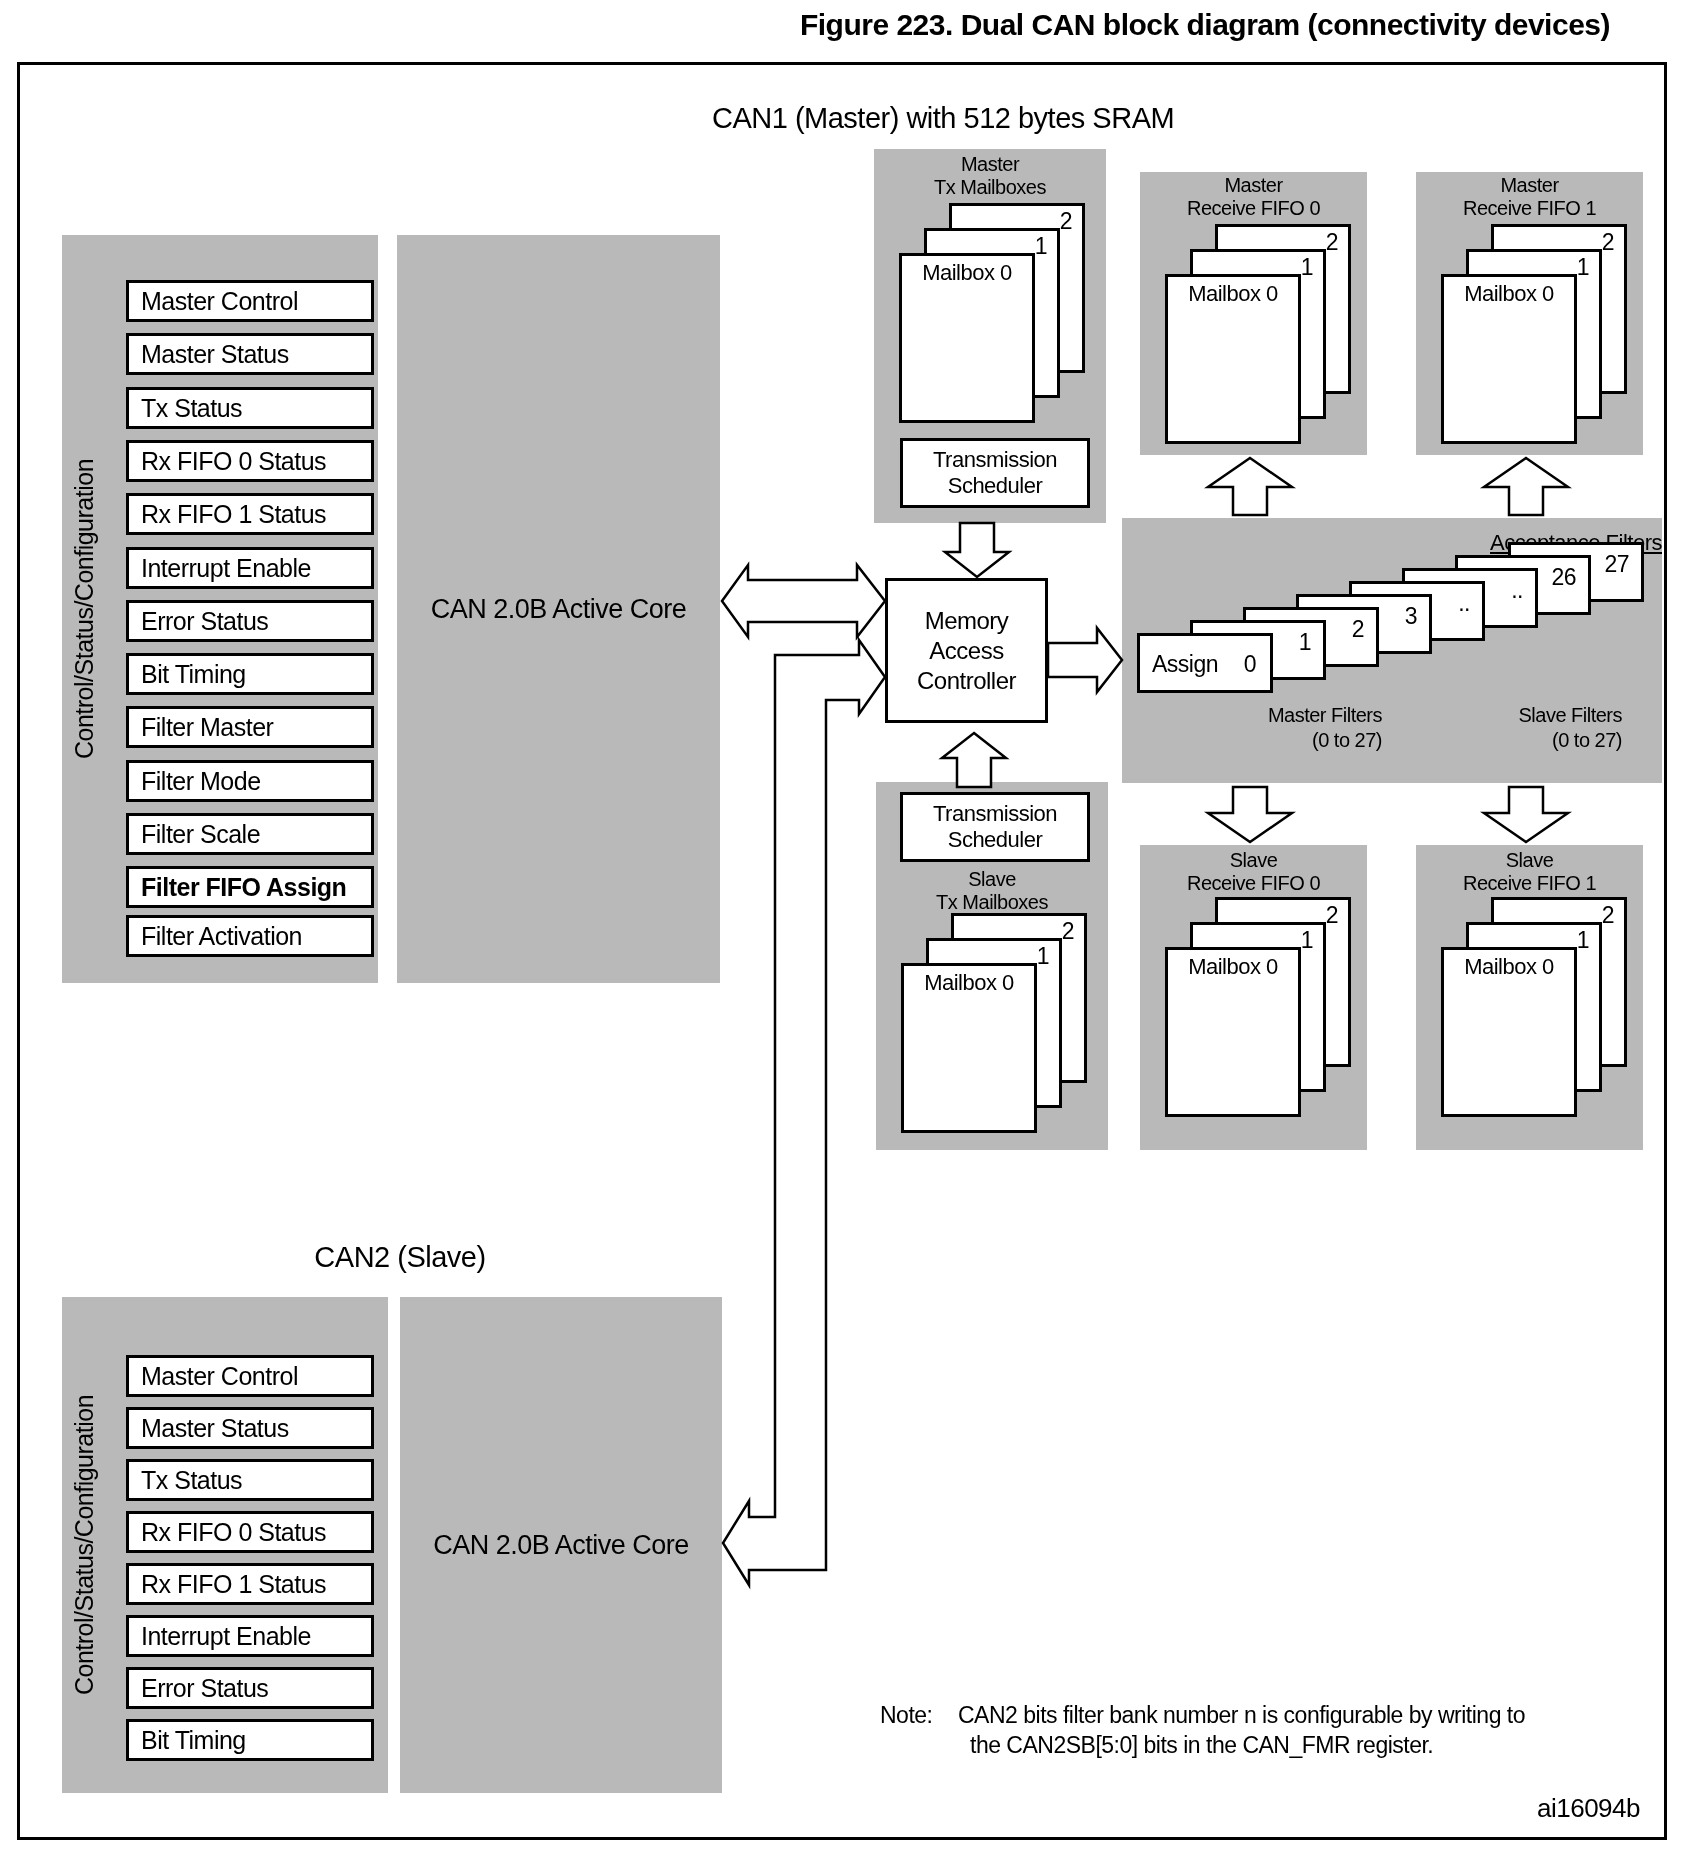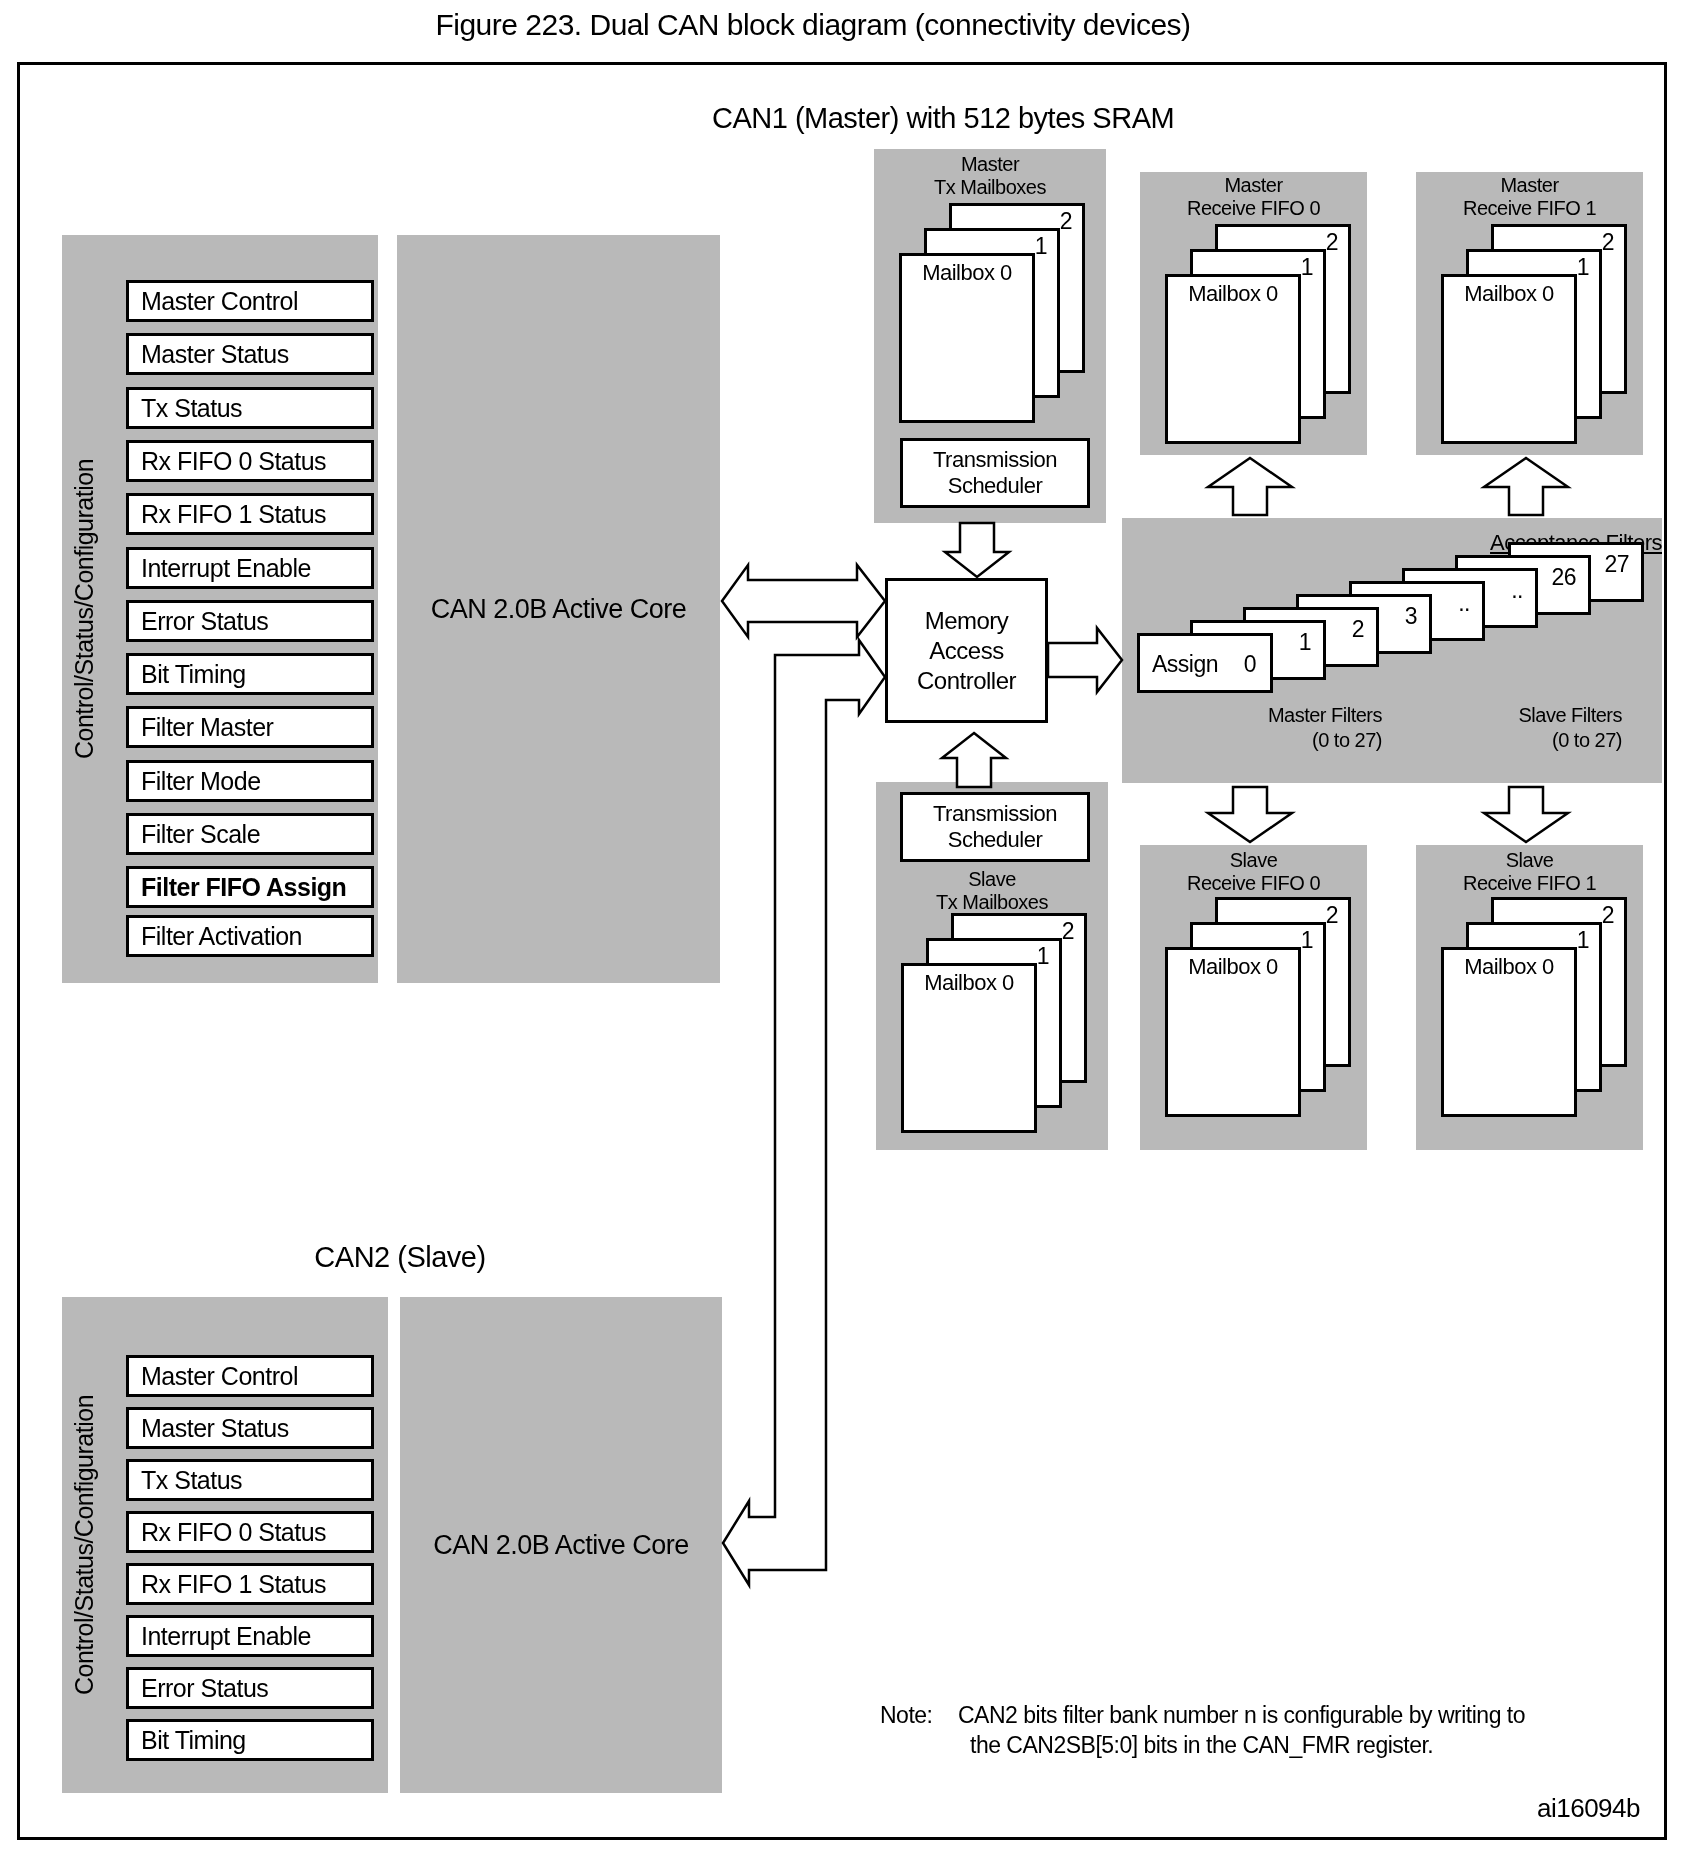--- a/index.html
+++ b/index.html
@@ -1,20 +1,20 @@
 <!DOCTYPE html>
 <html><head>
 <meta charset="utf-8">
 <style>
   html,body{margin:0;padding:0;background:#fff;}
   .page{position:relative;width:1684px;height:1856px;background:#fff;color:#000;
         font-family:"Liberation Sans",sans-serif;letter-spacing:-0.5px;overflow:hidden;}
   .abs{position:absolute;}
   .gray{background:#b9b9b9;}
-  .fig-title{top:8px;left:8px;width:1610px;text-align:center;font-size:30px;font-weight:normal;}
+  .fig-title{top:8px;left:0;width:1610px;text-align:right;font-size:30px;font-weight:bold;}
   .frame{left:17px;top:62px;width:1644px;height:1772px;border:3px solid #000;}
   .can1-title{left:712px;top:102px;font-size:29px;}
   .can2-title{left:250px;top:1241px;width:300px;text-align:center;font-size:29px;}
 
   .can1-csc{left:62px;top:235px;width:316px;height:748px;}
   .can1-core{left:397px;top:235px;width:323px;height:748px;display:flex;align-items:center;justify-content:center;}
   .can2-csc{left:62px;top:1297px;width:326px;height:496px;}
   .can2-core{left:400px;top:1297px;width:322px;height:496px;display:flex;align-items:center;justify-content:center;}
   .core-label{font-size:27px;}
   .csc-label{position:absolute;left:8px;top:50%;transform:translateY(-50%) rotate(180deg);

